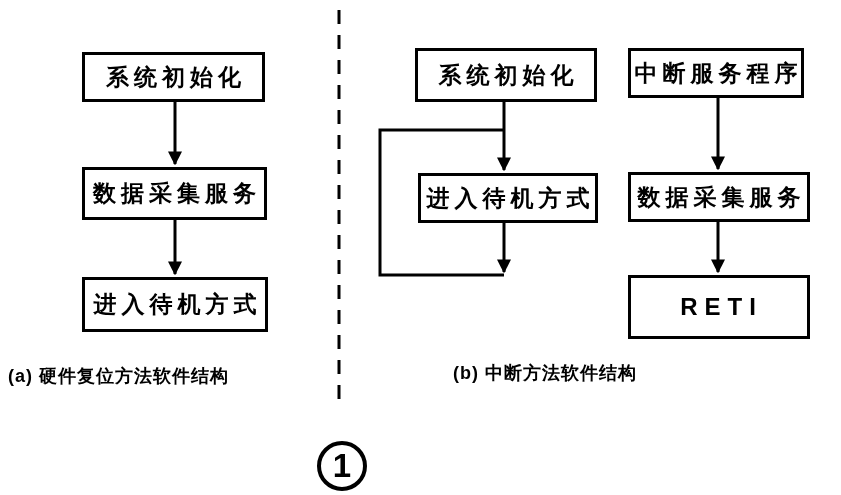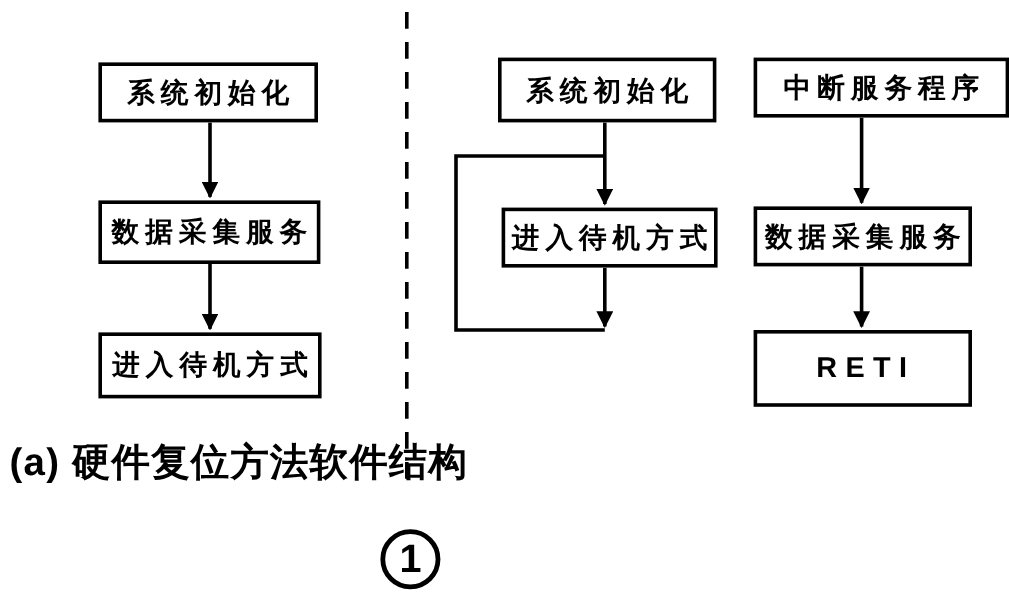--- a/index.html
+++ b/index.html
@@ -35,26 +35,26 @@
     letter-spacing: 5px;
     white-space: nowrap;
     z-index: 1;
     text-indent: 5px; 
   }
   .box-a1 { left: 82px;  top: 52px;  width: 183px; height: 50px; }
   .box-a2 { left: 82px;  top: 167px; width: 185px; height: 53px; }
   .box-a3 { left: 82px;  top: 277px; width: 186px; height: 55px; }
   .box-b1 { left: 415px; top: 48px;  width: 182px; height: 54px; }
   .box-b2 { left: 418px; top: 173px; width: 180px; height: 50px; }
-  .box-c1 { left: 628px; top: 48px;  width: 213px; height: 50px; }
+  .box-c1 { left: 628px; top: 48px;  width: 176px; height: 50px; }
   .box-c2 { left: 628px; top: 172px; width: 182px; height: 50px; }
   .box-c3 { left: 628px; top: 275px; width: 182px; height: 64px; letter-spacing: 7px; font-size: 24px; }
   .caption {
     position: absolute;
-    font-size: 32px;
+    font-size: 18px;
     font-weight: 700;
     letter-spacing: 1px;
     white-space: nowrap;
     z-index: 1;
   }
   .caption-a { left: 8px;  top: 364px; }
   .caption-b { left: 453px; top: 361px; }
   .page-marker {
     position: absolute;
     left: 317px;
@@ -101,16 +101,17 @@
   <div class="flow-box box-a2">数据采集服务</div>
   <div class="flow-box box-a3">进入待机方式</div>
   <div class="caption caption-a">(a) 硬件复位方法软件结构</div>
 
   <div class="flow-box box-b1">系统初始化</div>
   <div class="flow-box box-b2">进入待机方式</div>
 
   <div class="flow-box box-c1">中断服务程序</div>
   <div class="flow-box box-c2">数据采集服务</div>
   <div class="flow-box box-c3">RETI</div>
+  <div class="caption caption-b">(b) 中断方法软件结构</div>
 
   <div class="page-marker">1</div>
 
 </div>
 
 </body></html>

